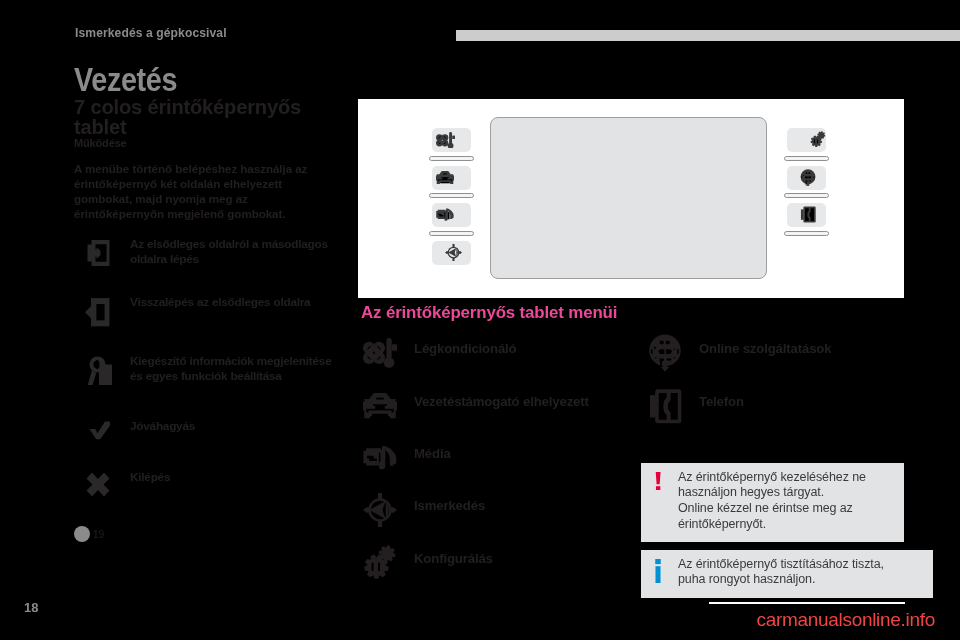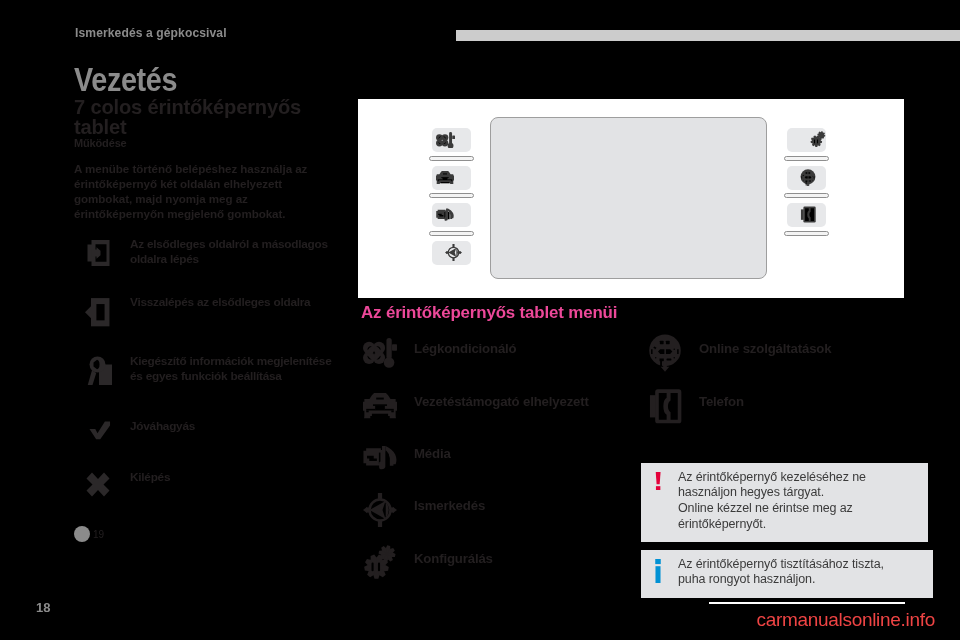--- a/index.html
+++ b/index.html
@@ -26,21 +26,21 @@
   .legend-ico{position:absolute;left:0px;top:0;}
   .legend-ico svg{display:block;}
   .legend-ico svg{display:block;}
   .legend-lbl{position:absolute;left:56px;top:-2px;width:212px;font-size:11.8px;font-weight:bold;color:#231f20;line-height:14.6px;letter-spacing:-.25px;}
 
   
   #fwd{left:74px;top:526px;height:16px;}
   #fwd .circ{position:absolute;left:0;top:0;width:16px;height:16px;border-radius:50%;background:#8b8b8b;}
   #fwd .num{position:absolute;left:19px;top:2.5px;font-size:10px;font-weight:normal;color:#231f20;}
 
-  #pageno{left:36px;top:600px;font-size:13px;font-weight:bold;color:#8b8b8b;}
+  #pageno{left:24px;top:600px;font-size:13px;font-weight:bold;color:#8b8b8b;}
 
   
   #panel{left:358px;top:99px;width:546px;height:199px;background:#fff;}
   .tbtn{position:absolute;width:39px;height:24px;border-radius:5px;background:#e7e8ea;
         display:flex;align-items:center;padding-left:4px;box-sizing:border-box;}
   .tbtn svg{display:block;}
   .tbar{position:absolute;width:45px;height:5px;border-radius:2.5px;background:#f4f4f4;
         border:1px solid #8f8f8f;box-sizing:border-box;}
   #screen{position:absolute;left:490px;top:117px;width:277px;height:162px;border-radius:8px;
           background:#e2e3e5;border:1.5px solid #9e9e9e;box-sizing:border-box;}
@@ -52,21 +52,21 @@
   .menu-ico{position:absolute;left:0;top:0;width:38px;height:34px;display:flex;
             align-items:center;justify-content:center;}
   .menu-ico svg{display:block;}
   .menu-lbl{position:absolute;left:53px;top:5px;font-size:13.2px;font-weight:bold;color:#231f20;letter-spacing:-.15px;white-space:nowrap;}
 
   
   .nbox{position:absolute;left:641px;background:#e2e3e5;}
   .nbox .bicon{position:absolute;left:13.5px;top:8.5px;}
   .nbox .bicon svg{display:block;}
   .nbox .btxt{position:absolute;left:37px;top:6.5px;font-size:12.5px;color:#3b3b3b;line-height:15.8px;letter-spacing:-.1px;}
-  #warnbox{top:463px;width:263px;height:79px;padding-left:24px;}
+  #warnbox{top:463px;width:263px;height:79px;}
   #infobox{top:550px;width:292px;height:48px;}
 
   #watermark{left:645px;top:609px;width:290px;text-align:right;font-size:19px;color:#ef4444;letter-spacing:-.3px;}
   #wmline{left:709px;top:602px;width:196px;height:2px;background:#fff;}
 </style>
 </head>
 <body>
 
 <div class="page">
 

